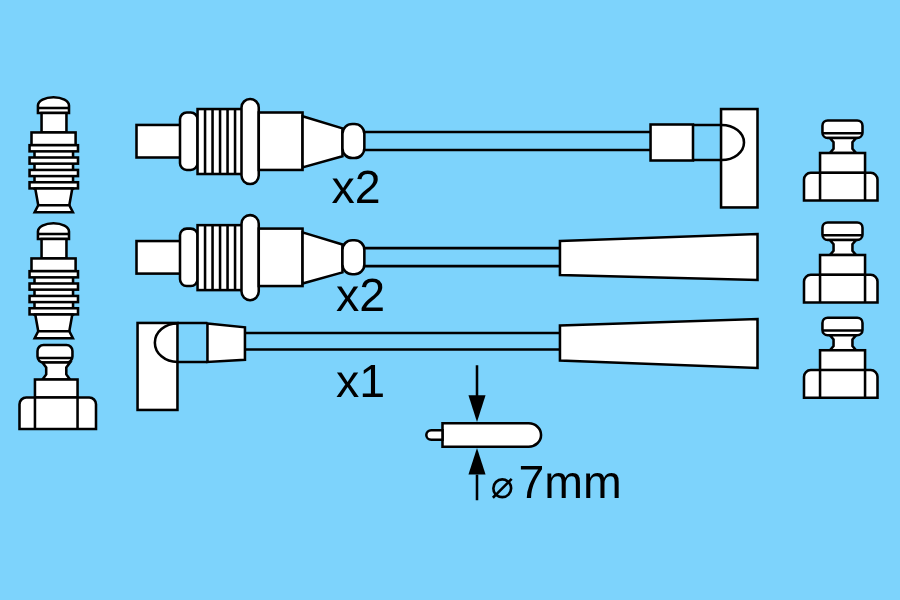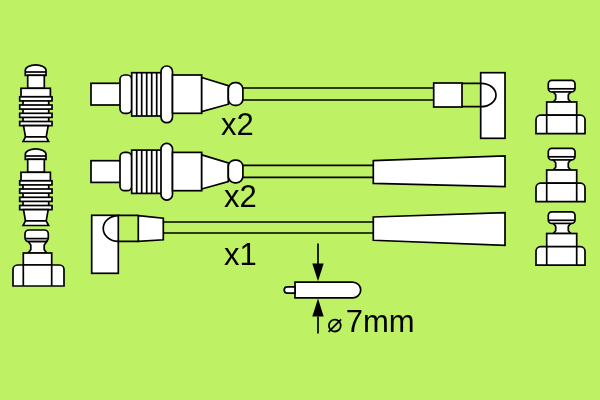--- a/index.html
+++ b/index.html
@@ -5,21 +5,21 @@
   html, body {
     margin: 0;
     padding: 0;
     background: #ffffff;
     font-family: "Liberation Sans", sans-serif;
   }
   .canvas {
     position: relative;
     width: 600px;
     height: 400px;
-    background: #bef264;
+    background: #7dd3fc;
     overflow: hidden;
   }
   svg { display: block; }
   .ln   { fill: none; stroke: #000; stroke-width: 1.7; }
   .shp  { fill: #fff; stroke: #000; stroke-width: 1.7; }
   .fil  { fill: #000; stroke: none; }
   text.qty {
     font-family: "Liberation Sans", sans-serif;
     font-size: 31px;
     fill: #000;

